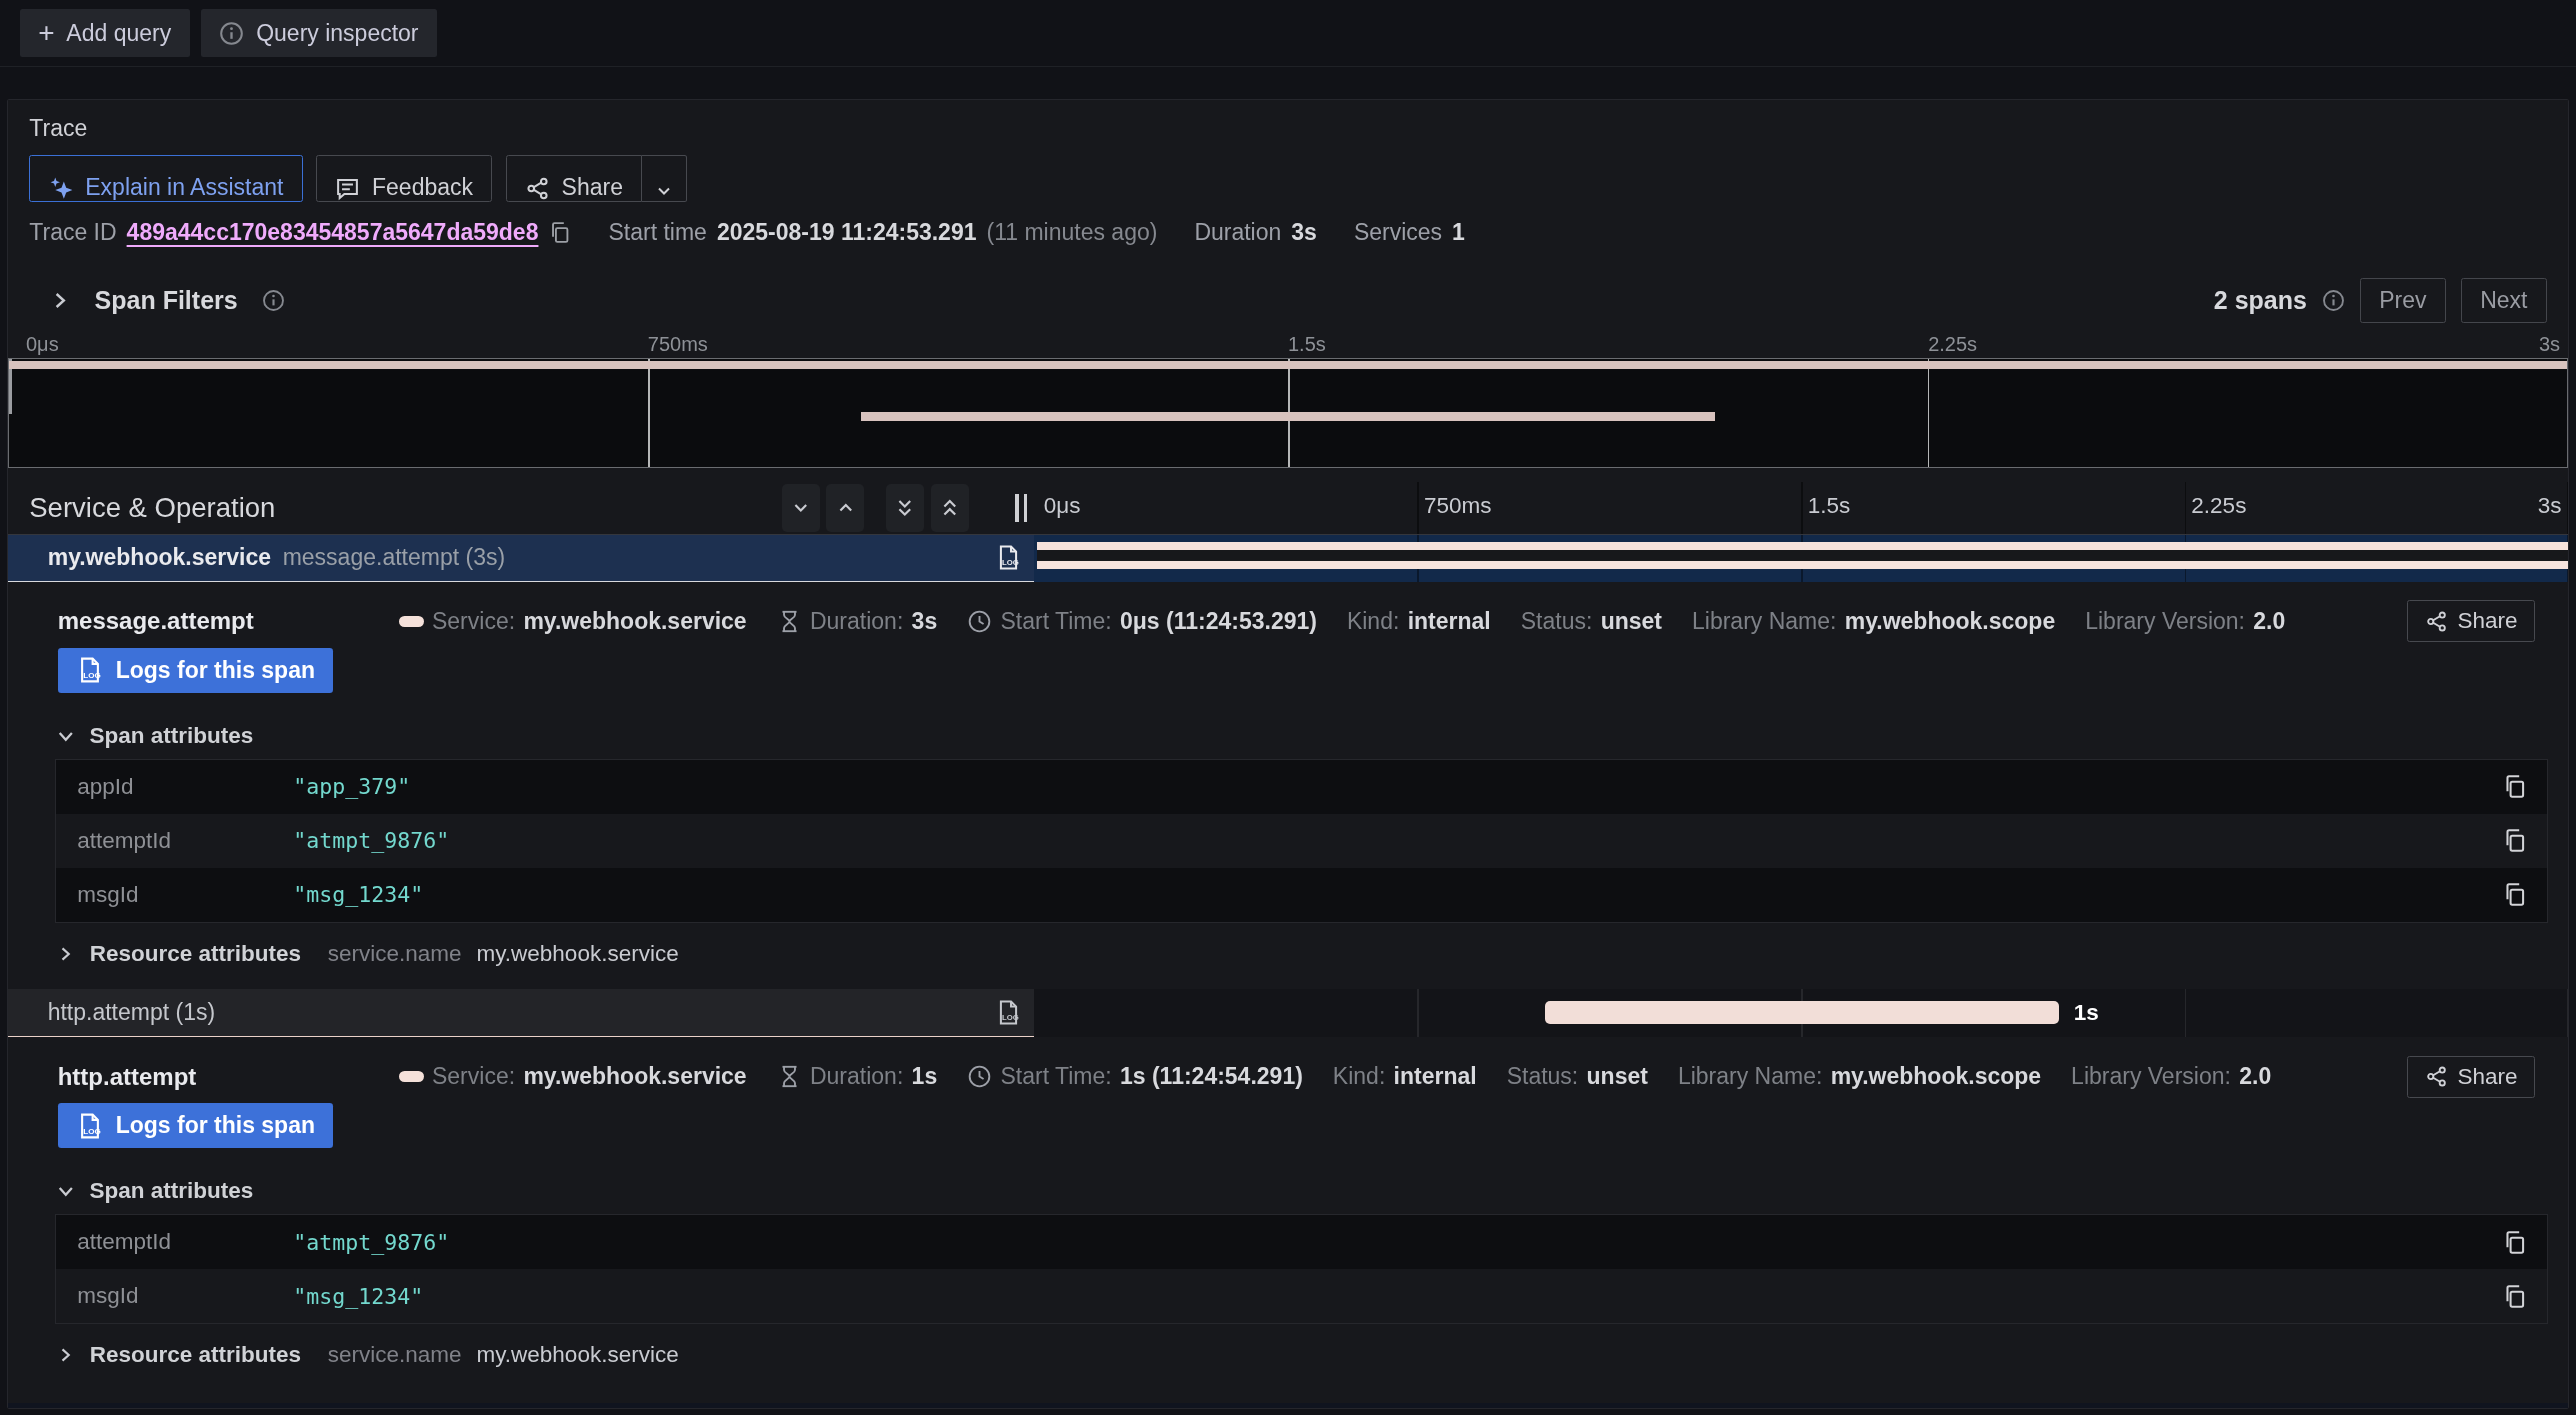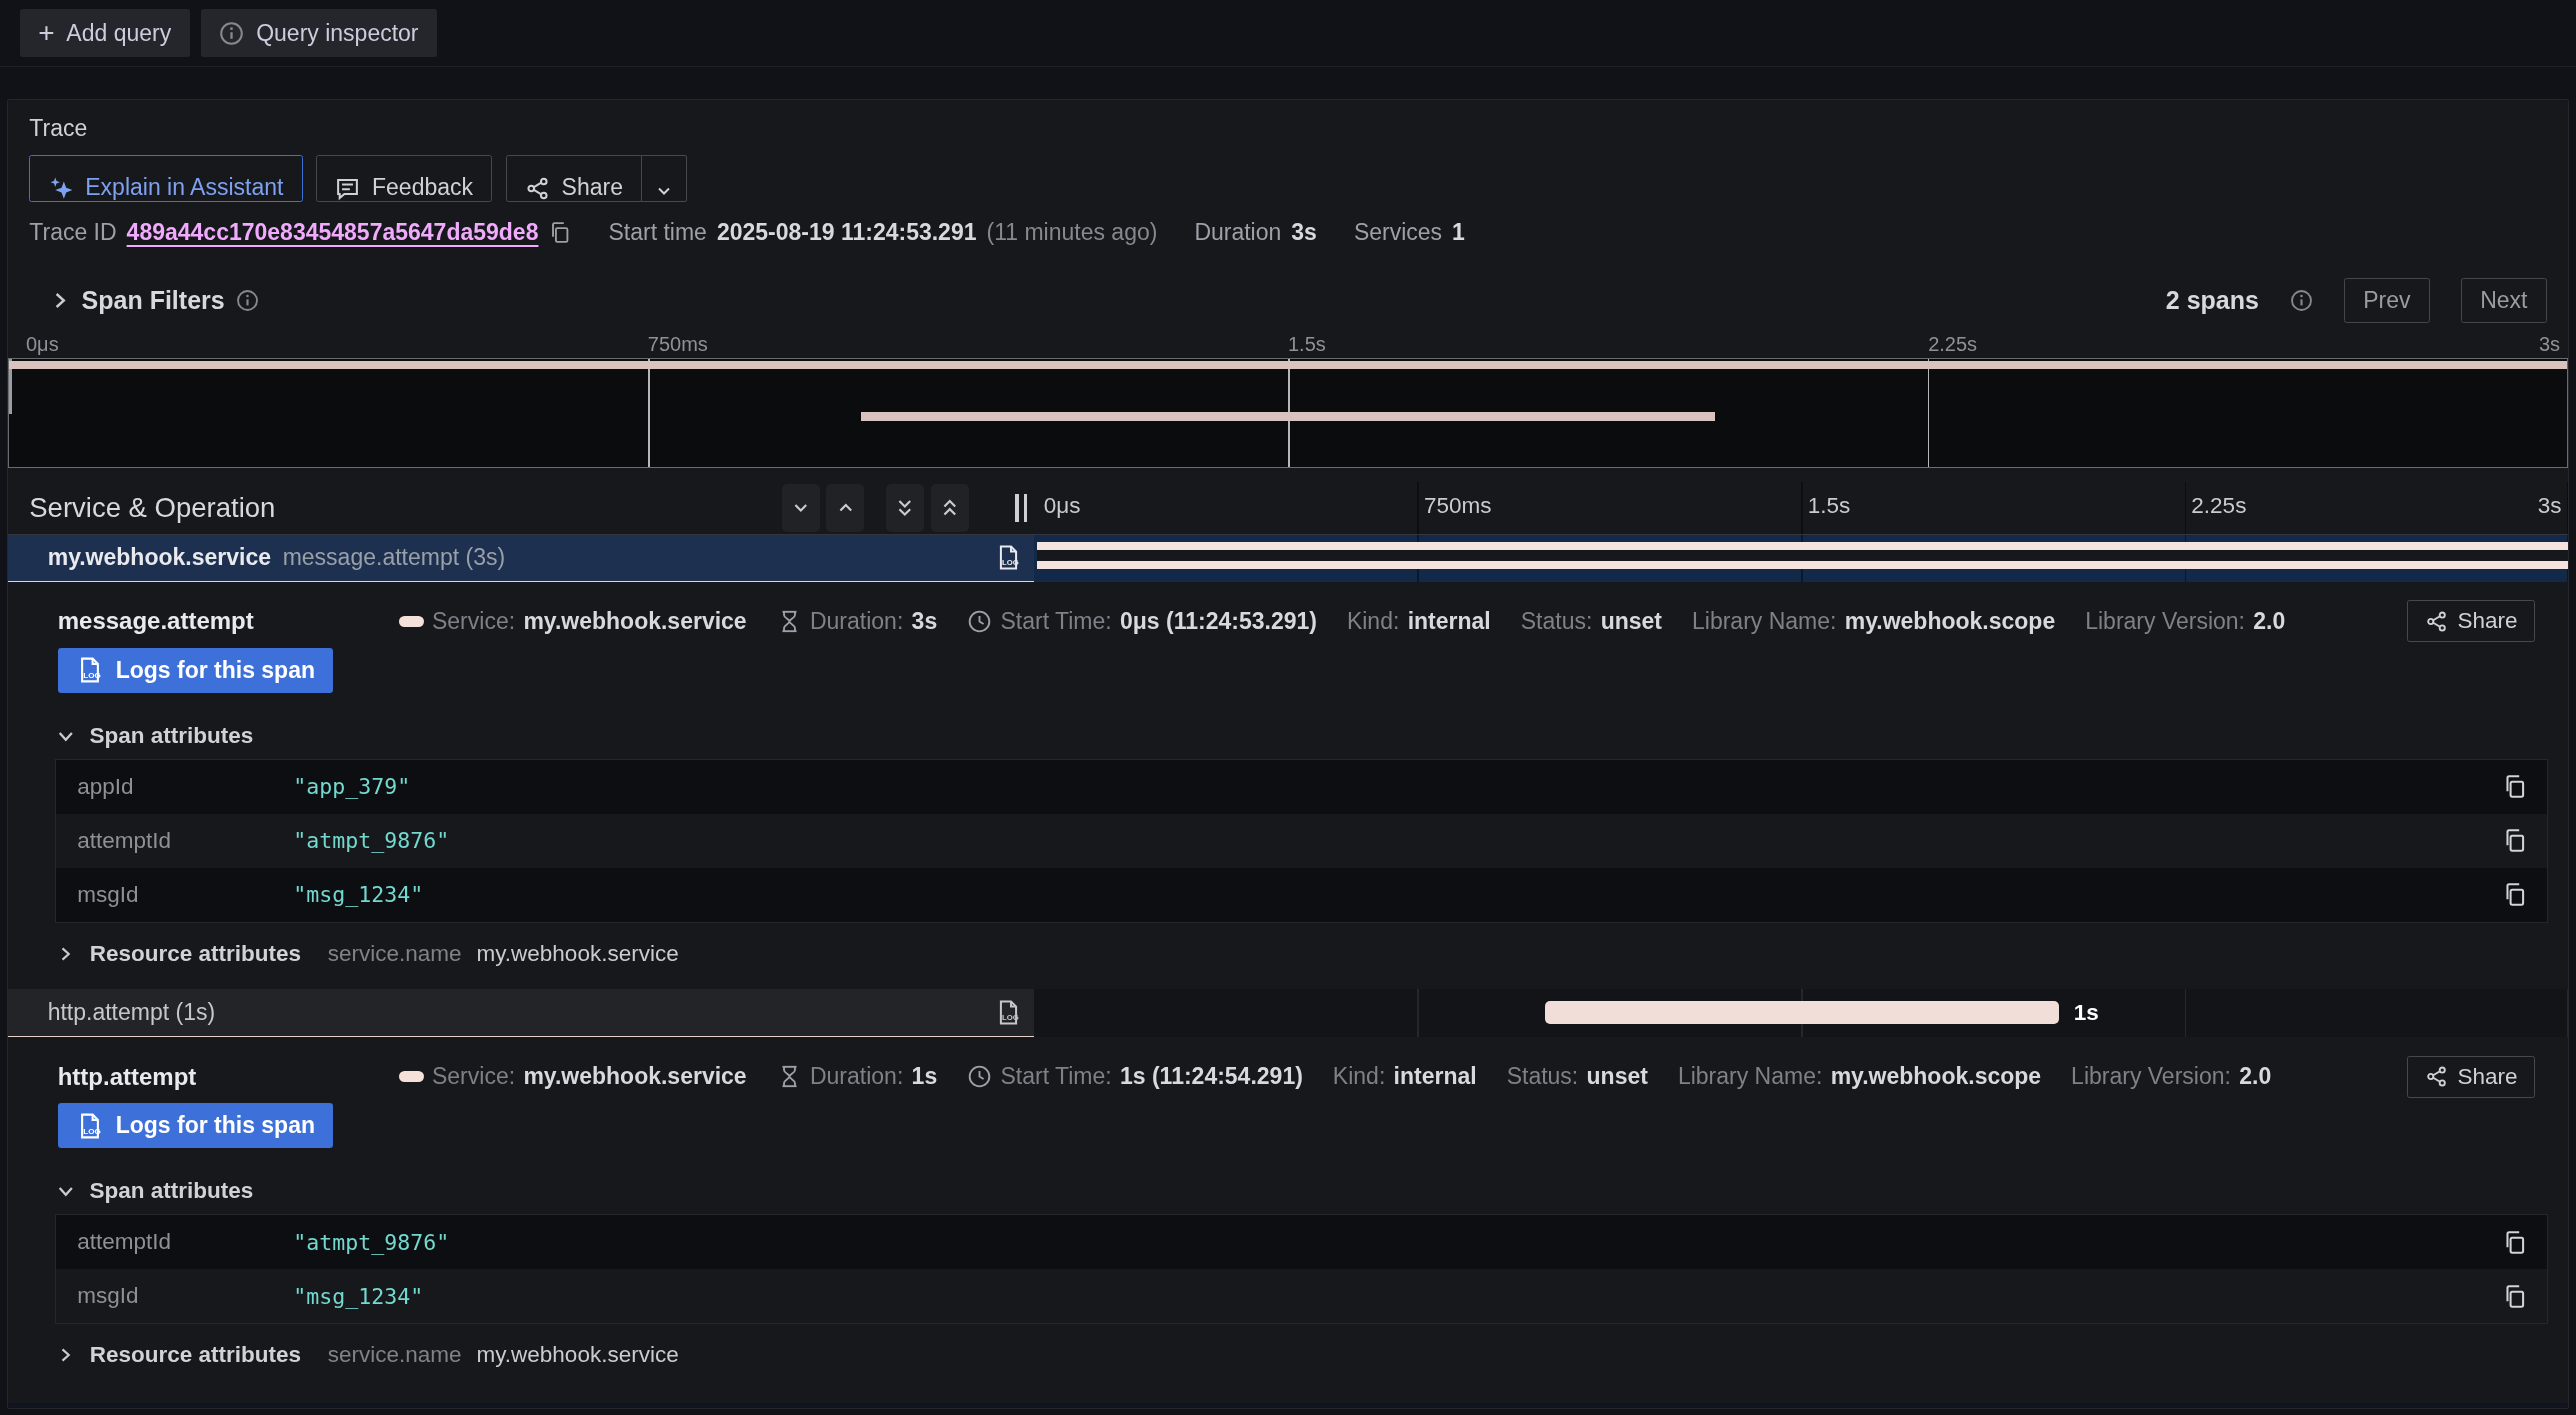--- a/index.html
+++ b/index.html
@@ -29,23 +29,23 @@
   .share-group .act-btn.caret { border-radius:0 2.5px 2.5px 0; border-left:none; padding:0 11.7px; }
 
   .meta-row { margin-top:16.7px; display:flex; align-items:center; gap:37px; font-size:23px; color:#9DA0A8; }
   .meta-item { display:flex; align-items:center; gap:10px; }
   .meta-label { color:#9DA0A8; }
   .meta-value { color:#D8D9DD; font-weight:600; }
   .trace-id { color:#f0abfc; font-weight:600; text-decoration:underline; text-underline-offset:5px; }
   .dim { color:#85888f; font-weight:400; }
 
   .filters-row { margin-top:32px; display:flex; align-items:center; justify-content:space-between; }
-  .filters-left { display:flex; align-items:center; gap:11px; padding-left:18.3px; }
+  .filters-left { display:flex; align-items:center; gap:24px; padding-left:18.3px; }
   .filters-title { font-size:25px; font-weight:700; color:#D8D9DD; }
-  .spans-right { display:flex; align-items:center; gap:31px; }
+  .spans-right { display:flex; align-items:center; gap:15px; }
   .spans-count { font-size:25px; font-weight:700; color:#D8D9DD; }
   .nav-btn { height:45px; padding:0 18.3px; background:transparent; border:0.8px solid #44464c; border-radius:2.5px; color:#9a9ca3; font-size:23px; font-family:inherit; cursor:pointer; }
 
   
   .mm-ticks { margin-top:8.3px; position:relative; height:27px; font-size:20px; color:#8E9197; }
   .mm-ticks span { position:absolute; top:1.7px; }
   .mm-t0 { left:18.3px; } .mm-t1 { left:25%; } .mm-t2 { left:50%; } .mm-t3 { left:75%; } .mm-t4 { right:8.3px; }
   .minimap { position:relative; height:110px; border:0.8px solid #6a6c70; background:#0b0c0e; cursor:col-resize; }
   .mm-grid { position:absolute; top:0; bottom:0; width:1.7px; background:rgba(240,240,240,0.75); }
   .mm-bar { position:absolute; height:8.3px; background:#D8C3BE; }

